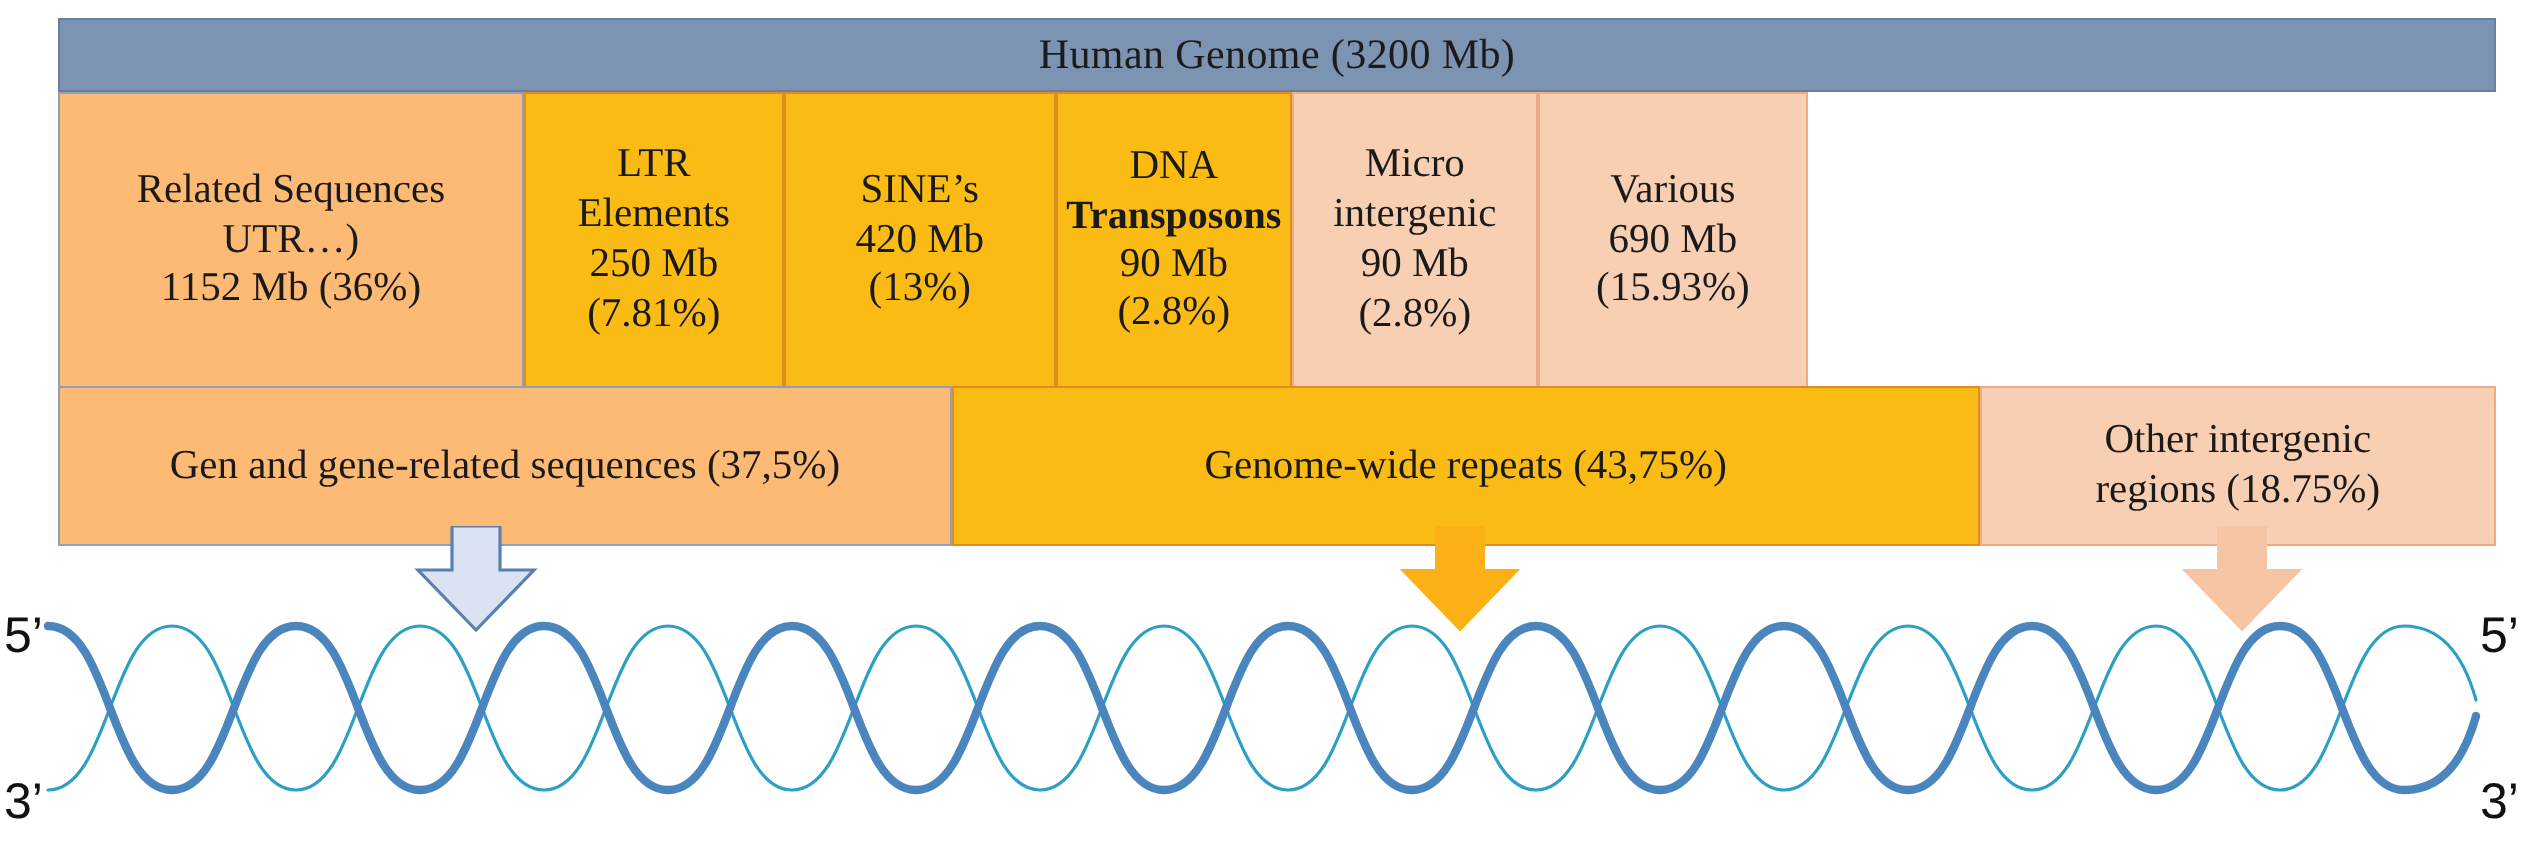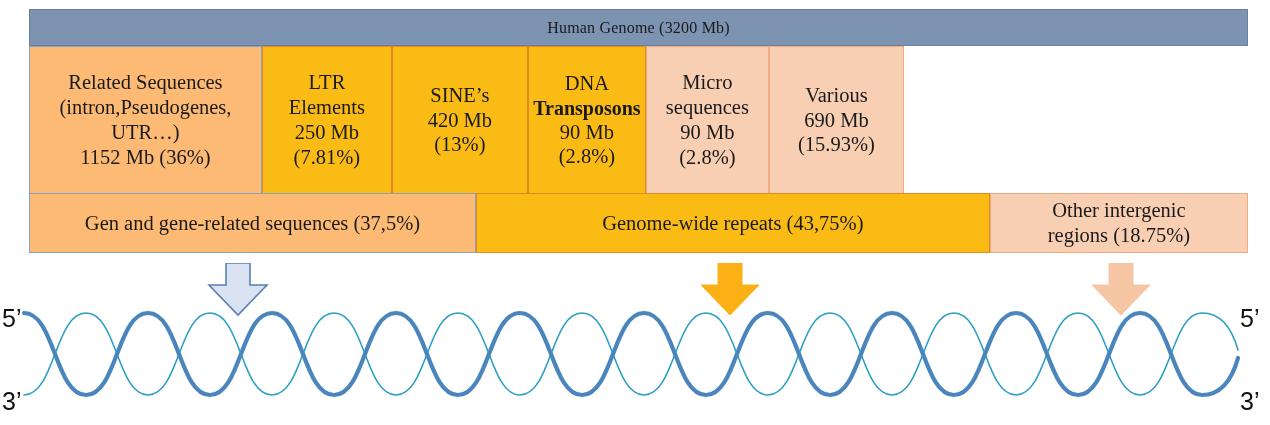--- a/index.html
+++ b/index.html
@@ -28,35 +28,34 @@
   .header-band {
     height: 37px;
     background: #7d93b2;
     border: 1px solid #6a7f9c;
     box-sizing: border-box;
     display: flex;
     align-items: center;
     justify-content: center;
   }
   .header-band .title {
-    font-size: 16px;
+    font-size: 21px;
     color: #1b1b1b;
     letter-spacing: .2px;
   }
 
   .row-detail {
     display: flex;
     height: 147px;
     box-sizing: border-box;
   }
   .row-summary {
     display: flex;
-    height: 60px;
-    box-sizing: border-box;
-    justify-content: center;
+    height: 80px;
+    box-sizing: border-box;
   }
 
   .cell {
     box-sizing: border-box;
     display: flex;
     flex-direction: column;
     align-items: center;
     justify-content: center;
     text-align: center;
     line-height: 1.21;
@@ -116,21 +115,20 @@
 
 <div id="genome-table">
 
   <div class="header-band">
     <span class="title">Human Genome (3200 Mb)</span>
   </div>
 
   <div class="row-detail">
     <div class="cell c-blue" style="width:19.11%">
       <span class="line">Related Sequences</span>
-      <span class="line">(intron,Pseudogenes,</span>
       <span class="line">UTR…)</span>
       <span class="line">1152 Mb (36%)</span>
     </div>
     <div class="cell c-orange" style="width:10.66%">
       <span class="line">LTR</span>
       <span class="line">Elements</span>
       <span class="line">250 Mb</span>
       <span class="line">(7.81%)</span>
     </div>
     <div class="cell c-orange" style="width:11.16%">
@@ -139,21 +137,21 @@
       <span class="line">(13%)</span>
     </div>
     <div class="cell c-orange" style="width:9.68%">
       <span class="line">DNA</span>
       <span class="line small">Transposons</span>
       <span class="line">90 Mb</span>
       <span class="line">(2.8%)</span>
     </div>
     <div class="cell c-pink" style="width:10.09%">
       <span class="line">Micro</span>
-      <span class="line">sequences</span>
+      <span class="line">intergenic</span>
       <span class="line">90 Mb</span>
       <span class="line">(2.8%)</span>
     </div>
     <div class="cell c-pink" style="width:11.09%">
       <span class="line">Various</span>
       <span class="line">690 Mb</span>
       <span class="line">(15.93%)</span>
     </div>
   </div>
 

